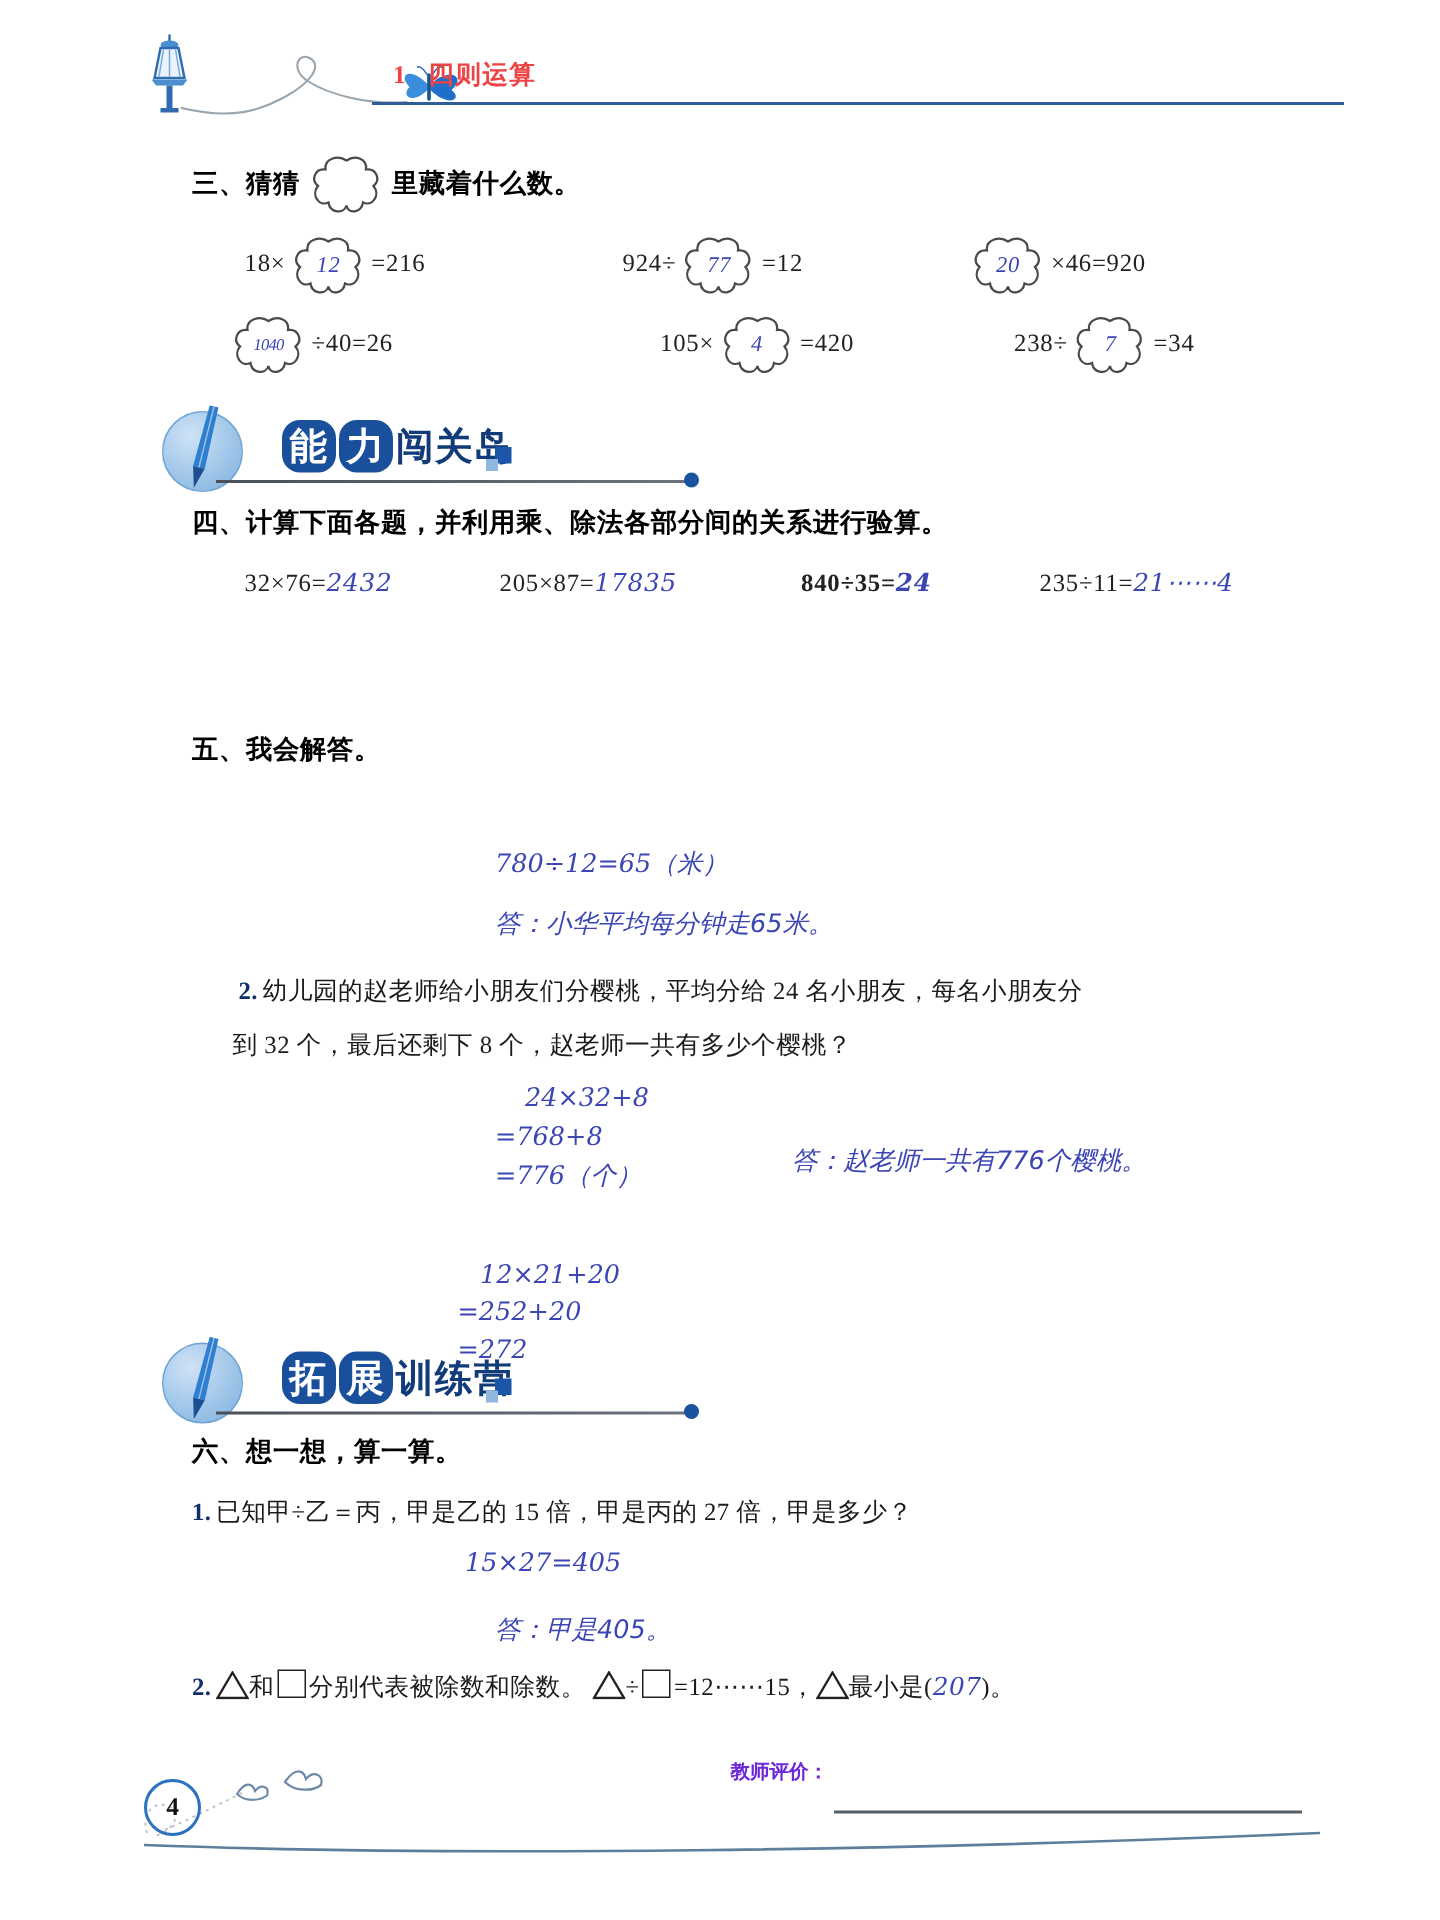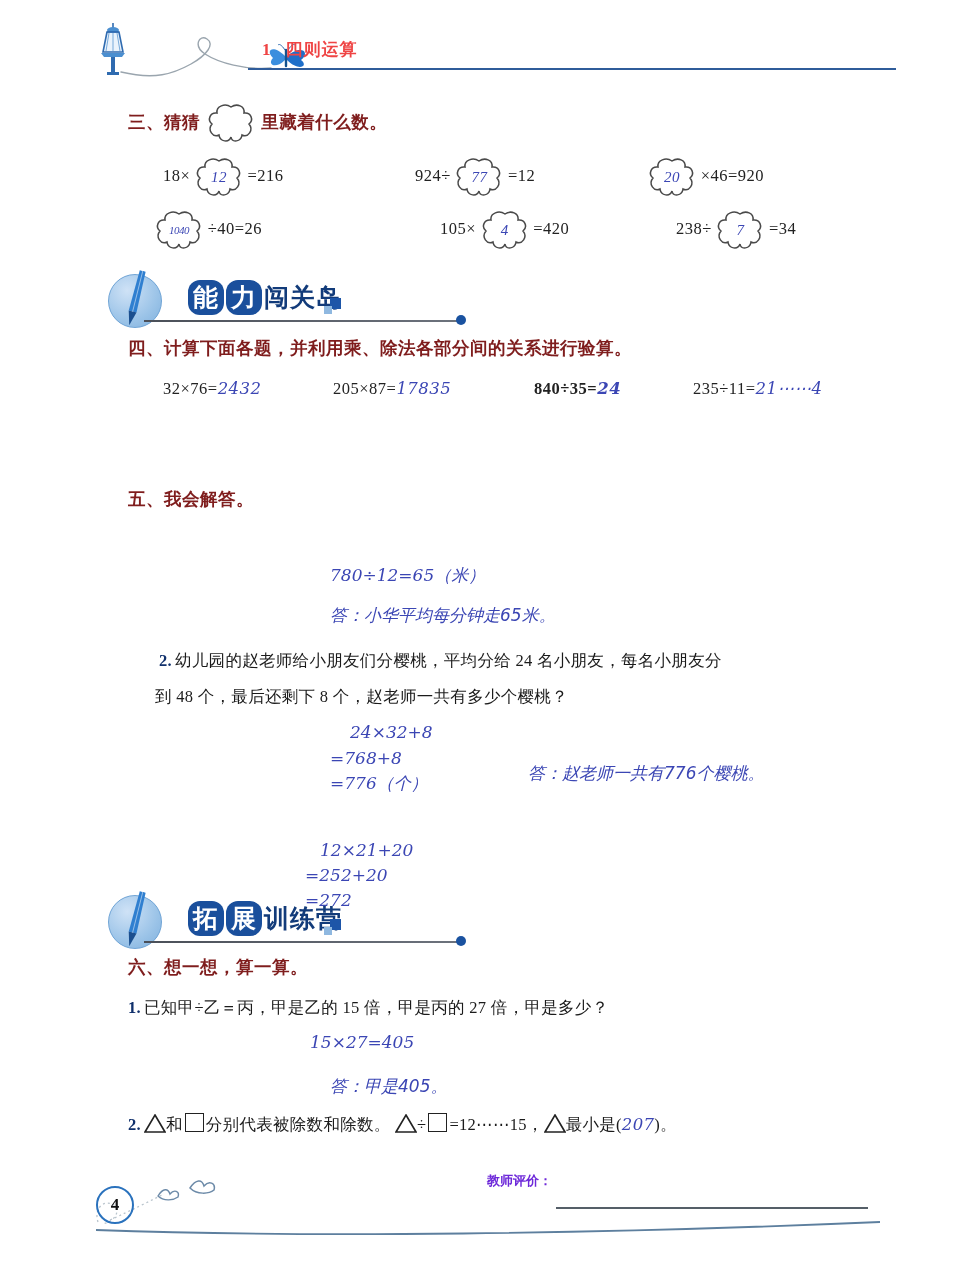--- a/index.html
+++ b/index.html
@@ -14,21 +14,21 @@
 
   
   .top-deco{position:absolute;left:95px;top:22px;width:420px;height:58px;}
   .hdr-title{position:absolute;left:262px;top:38px;font-size:17px;font-weight:bold;color:#ef4444;
              letter-spacing:1px;font-family:"Liberation Serif",serif;}
   .hdr-num{display:inline-block;margin-right:14px;}
   .hdr-rule{position:absolute;left:248px;top:68px;width:648px;height:2px;background:#2f5c9a;}
 
   
   .sec-head{position:absolute;font-family:"DejaVu Sans","Liberation Sans",sans-serif;
-            font-weight:bold;font-size:17.5px;color:#7f1d1d;letter-spacing:.5px;}
+            font-weight:bold;font-size:17.5px;color:#000000;letter-spacing:.5px;}
   .q-text{position:absolute;font-size:16.5px;color:#1b1b1b;letter-spacing:.3px;
           font-family:"Liberation Serif","DejaVu Serif",serif;}
   .q-num{font-weight:bold;color:#10306c;margin-right:3px;}
   .expr{position:absolute;font-size:16.5px;color:#222;letter-spacing:.5px;}
 
   
   .hw{color:#3b46b4;font-style:italic;font-family:"DejaVu Serif","Liberation Serif",serif;}
   .hw-cn{color:#3b46b4;font-style:italic;font-family:"DejaVu Sans","Liberation Sans",sans-serif;
          font-weight:500;}
   .ans{position:absolute;font-size:17px;}
@@ -213,21 +213,21 @@
   <div class="sec-head" style="left:128px;top:487px;">五、我会解答。</div>
 
   <div class="ans hw" style="left:330px;top:564px;">780÷12=65（米）</div>
   <div class="ans" style="left:330px;top:604px;">
     <span class="hw-cn">答：</span><span class="hw-cn">小华平均每分钟走65米。</span>
   </div>
 
   <div class="q-text" style="left:128px;top:650px;margin-left:31px;">
     <span class="q-num">2.</span><span>幼儿园的赵老师给小朋友们分樱桃，平均分给 24 名小朋友，每名小朋友分</span>
   </div>
-  <div class="q-text" style="left:155px;top:686px;">到 48 个，最后还剩下 8 个，赵老师一共有多少个樱桃？</div>
+  <div class="q-text" style="left:155px;top:686px;">到 32 个，最后还剩下 8 个，赵老师一共有多少个樱桃？</div>
 
   <div class="ans hw" style="left:350px;top:722px;">24×32+8</div>
   <div class="ans hw" style="left:330px;top:748px;">=768+8</div>
   <div class="ans hw" style="left:330px;top:772px;">=776（个）</div>
   <div class="ans" style="left:528px;top:762px;">
     <span class="hw-cn">答：</span><span class="hw-cn">赵老师一共有776个樱桃。</span>
   </div>
 
   <div class="ans hw" style="left:320px;top:840px;">12×21+20</div>
   <div class="ans hw" style="left:305px;top:865px;text-align:right;">=252+20</div>

